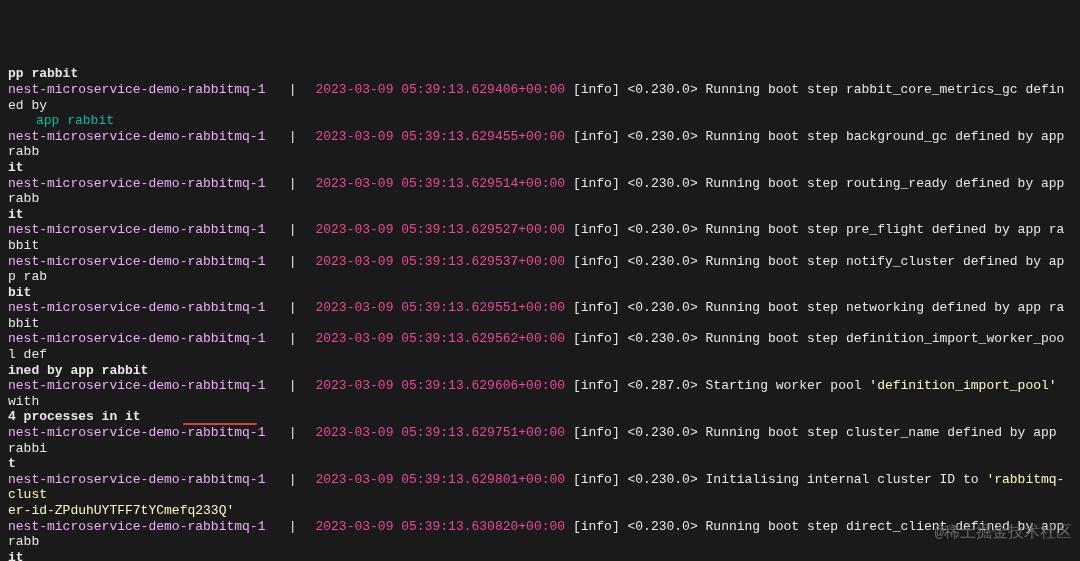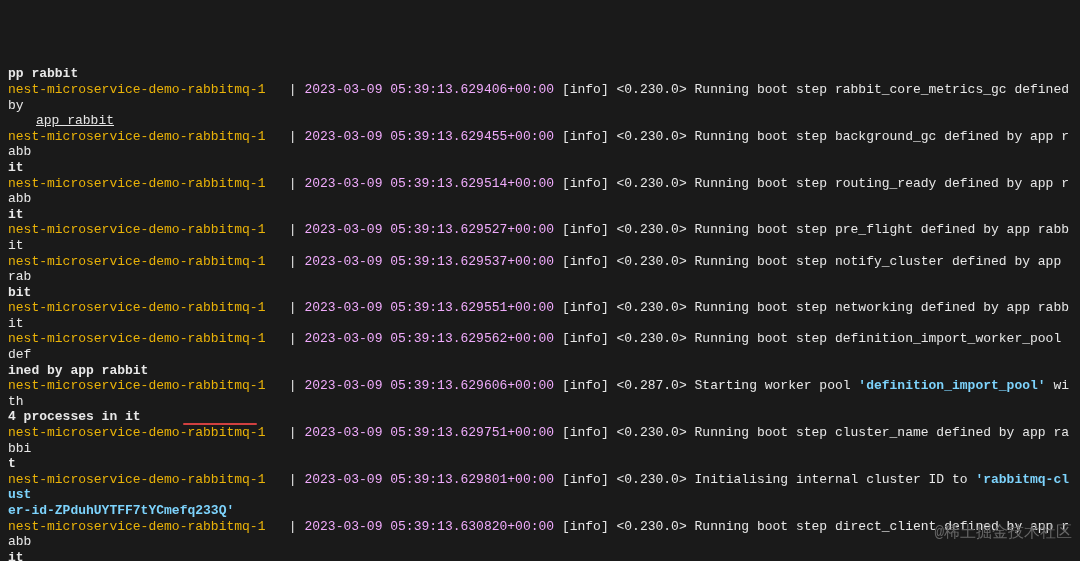--- a/index.html
+++ b/index.html
@@ -19,45 +19,44 @@
       width: 1080px;
       height: 561px;
       overflow: hidden;
       position: relative;
     }
     .log-line {
       display: block;
       min-height: 15.6px;
     }
     .service {
-      color: #eab308;
+      color: #f0abfc;
       text-align: center;
     }
     .ts {
-      color: #f0abfc;
+      color: #ec4899;
+      margin-left: 11px;
     }
     .level {
       color: #e8e8e8;
       margin-top: 20px;
     }
     .pid {
       color: #e8e8e8;
       text-align: center;
     }
     .msg {
       color: #e8e8e8;
     }
     .quoted {
-      color: #7dd3fc;
-      font-weight: bold;
+      color: #fef9c3;
     }
     .cont {
-      color: #e5e5e5;
+      color: #14b8a6;
       padding-left: 28px;
-      text-decoration: underline;
     }
     .cont-nopad {
       color: #e8e8e8;
       font-weight: bold;
     }
     .sep {
       color: #e8e8e8;
     }
     .underline {
       position: absolute;

